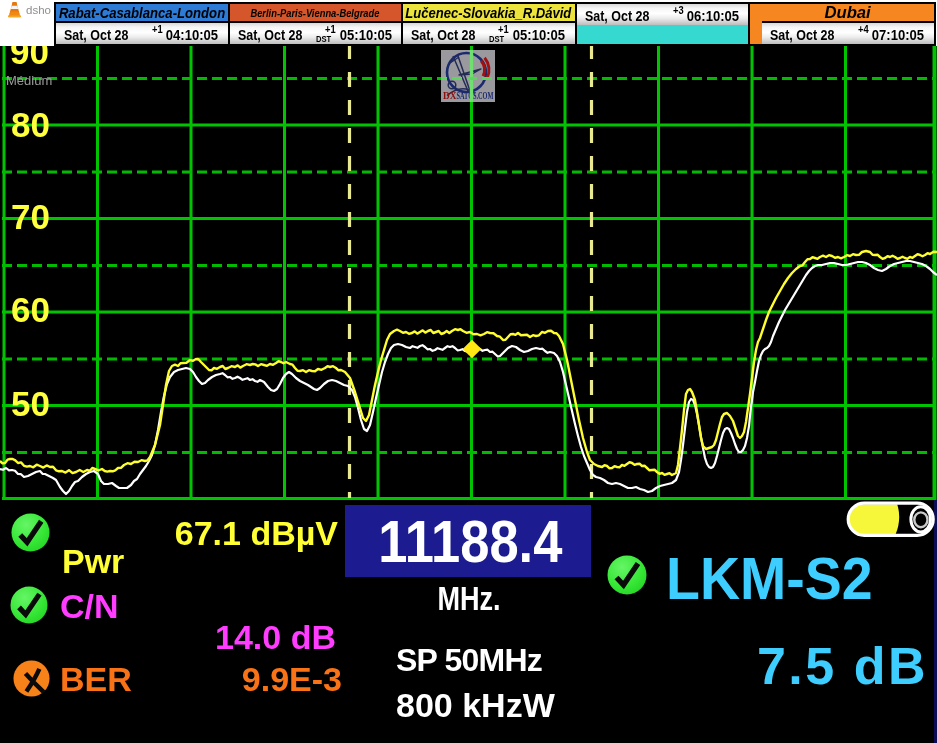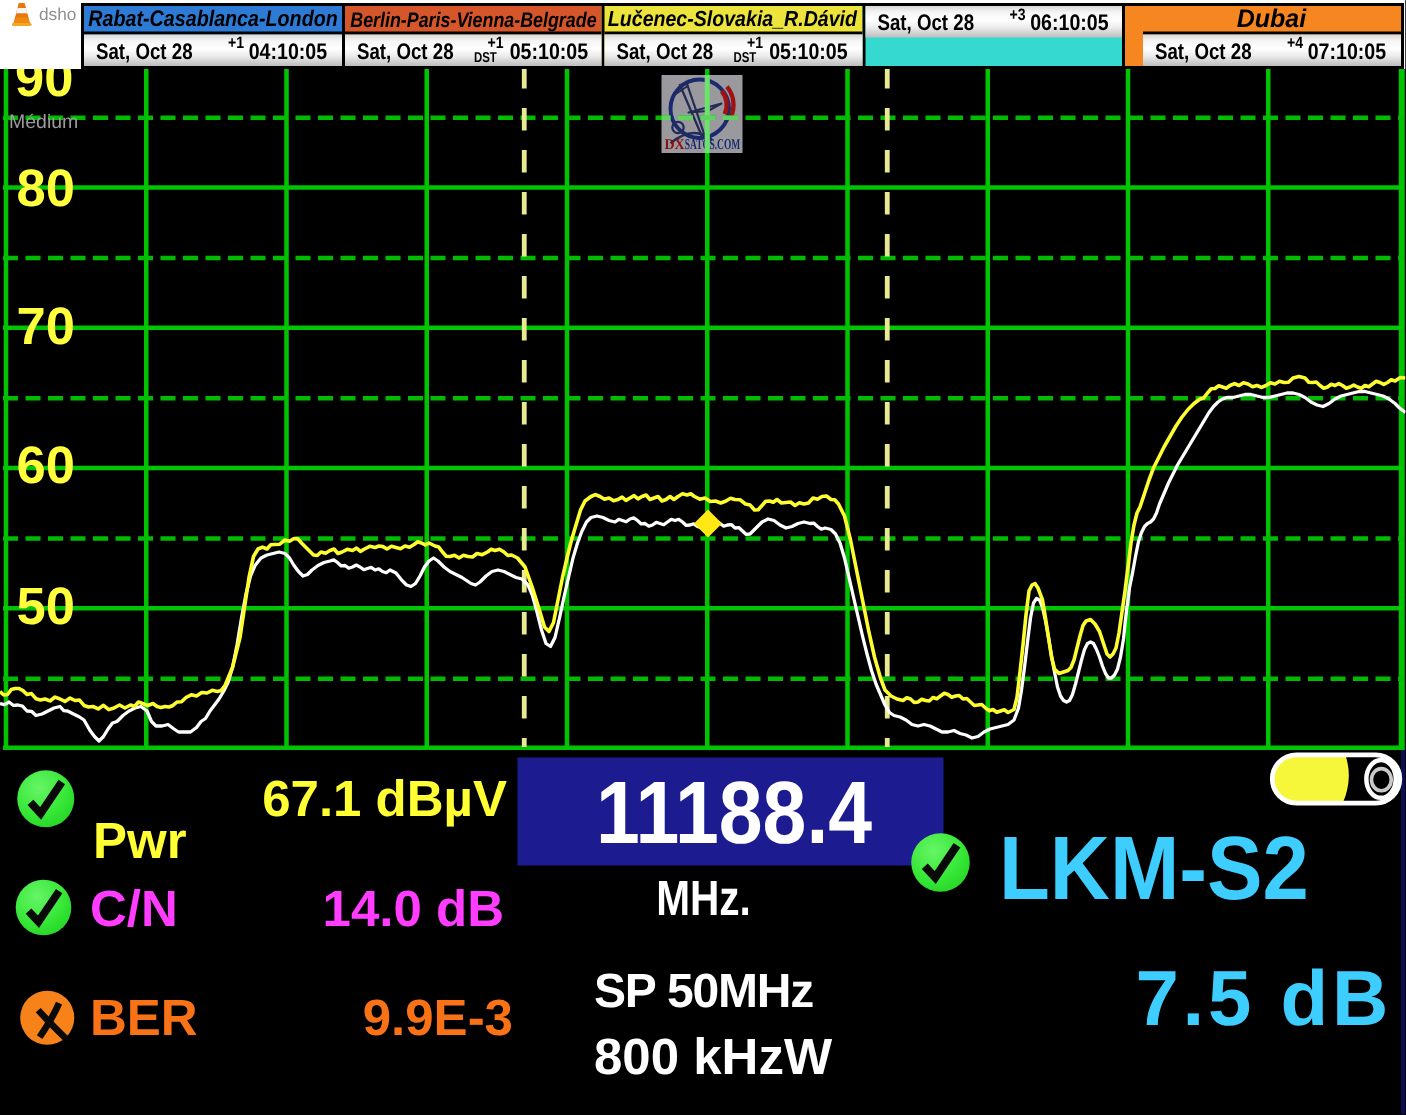--- a/index.html
+++ b/index.html
@@ -15,21 +15,21 @@
 .tim{height:21px;position:relative;background:linear-gradient(180deg,#d8d8d8 0%,#f5f5f5 20%,#ffffff 45%,#ececec 68%,#bdbdbd 100%);color:#000;font-weight:bold;}
 .tim span{white-space:nowrap;}
 .tim .dt{position:absolute;left:8px;top:3px;font-size:15px;transform:scaleX(.83);transform-origin:0 0;}
 .tim .tz{position:absolute;top:0px;font-size:11px;transform:scaleX(.85);transform-origin:0 0;}
 .tim .dst{position:absolute;top:10px;font-size:9.5px;transform:scaleX(.8);transform-origin:0 0;}
 .tim .hm{position:absolute;right:9px;top:3px;font-size:15px;transform:scaleX(.87);transform-origin:100% 0;}
 
 .yl{color:#ffff33}.mg{color:#ff3cff}.cy{color:#f97316}
 .lbl{position:absolute;font-size:34px;line-height:34px;font-weight:bold;white-space:nowrap;}
 .val{position:absolute;font-size:34px;line-height:34px;font-weight:bold;white-space:nowrap;text-align:right;}
-#freqbox{position:absolute;left:345px;top:505px;width:284px;height:72px;background:#1c1c90;text-align:center;}
+#freqbox{position:absolute;left:345px;top:505px;width:246px;height:72px;background:#1c1c90;text-align:center;}
 #freqbox span{display:inline-block;font-size:59px;font-weight:bold;color:#fff;line-height:75px;margin-left:4px;transform:scaleX(.89);transform-origin:50% 0;}
 #mhz{position:absolute;left:346px;top:582px;width:246px;text-align:center;color:#fff;font-weight:bold;font-size:33px;line-height:33px;transform:scaleX(.82);}
 #lkm{position:absolute;left:666px;top:549px;color:#3ecdff;font-weight:bold;font-size:60px;line-height:60px;transform:scaleX(.925);transform-origin:0 0;}
 #sp1{position:absolute;left:396px;top:643px;color:#fff;font-weight:bold;font-size:32px;line-height:34px;letter-spacing:-0.8px;}
 #sp2{position:absolute;left:396px;top:688px;color:#fff;font-weight:bold;font-size:34px;line-height:34px;}
 #db75{position:absolute;right:9px;top:640px;color:#3ecdff;font-weight:bold;font-size:52px;line-height:52px;letter-spacing:2.5px;}
 </style>
 </head>
 <body>
 
@@ -107,21 +107,21 @@
       <div class="hdr" style="font-size:15px;">
           <span style="transform:scaleX(.875);">Rabat-Casablanca-London</span>
         </div>
       <div class="tim">
           <span class="dt">Sat, Oct 28</span>
           <span class="tz" style="left:96px;">+1</span>
           <span class="hm">04:10:05</span>
         </div>
     </div>
     <div class="clk" style="background:#d4562a;">
-      <div class="hdr" style="font-size:14px;">
+      <div class="hdr" style="font-size:11px;">
           <span style="transform:scaleX(.85);">Berlin-Paris-Vienna-Belgrade</span>
         </div>
       <div class="tim">
           <span class="dt">Sat, Oct 28</span>
           <span class="tz" style="left:95px;">+1</span>
           <span class="dst" style="left:86px;">DST</span>
           <span class="hm">05:10:05</span>
         </div>
     </div>
     <div class="clk" style="background:#ece43c;">
@@ -167,21 +167,21 @@
   <path d="M9.5 22.5 L16.5 30 L31 8.5" stroke="#0a0a0a" stroke-width="5.4" fill="none" stroke-linejoin="miter"></path>
 </svg>
 <div class="lbl yl" style="left:62px;top:516px;margin-top:28px;">Pwr</div>
 <div class="val yl" style="left:168px;top:516px;width:170px;">67.1 dBµV</div>
 
 <svg class="abs" style="left:10px;top:586px" width="38" height="38" viewBox="0 0 40 40">
   <circle cx="20" cy="20" r="19.5" fill="url(#gg1)"></circle>
   <path d="M9.5 22.5 L16.5 30 L31 8.5" stroke="#0a0a0a" stroke-width="5.4" fill="none" stroke-linejoin="miter"></path>
 </svg>
 <div class="lbl mg" style="left:60px;top:589px;">C/N</div>
-<div class="val mg" style="left:166px;top:589px;width:170px;">14.0 dB</div>
+<div class="val mg" style="left:166px;top:620px;width:170px;">14.0 dB</div>
 
 <svg class="abs" style="left:13px;top:660px" width="37" height="37" viewBox="0 0 40 40">
   <circle cx="20" cy="20" r="19.5" fill="#f8821a"></circle>
   <path d="M28.5 9.5 Q24 20 14.5 34 M13.5 14.5 Q22 24 33.5 35" stroke="#0a0a0a" stroke-width="4.8" fill="none" stroke-linecap="butt"></path>
 </svg>
 <div class="lbl cy" style="left:60px;top:662px;">BER</div>
 <div class="val cy" style="left:172px;top:662px;width:170px;">9.9E-3</div>
 
 <div id="freqbox"><span>11188.4</span></div>
 <div id="mhz">MHz.</div>

